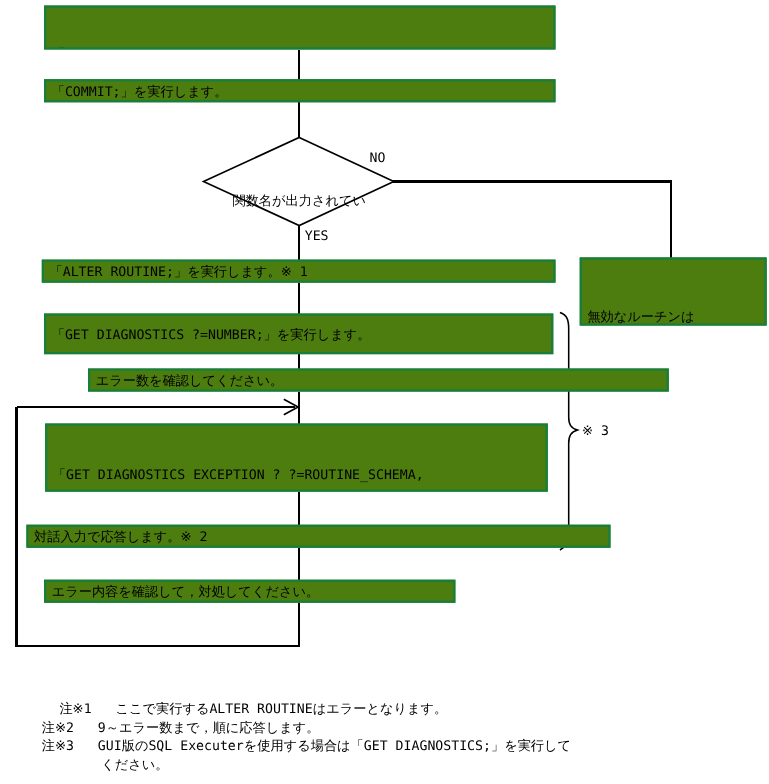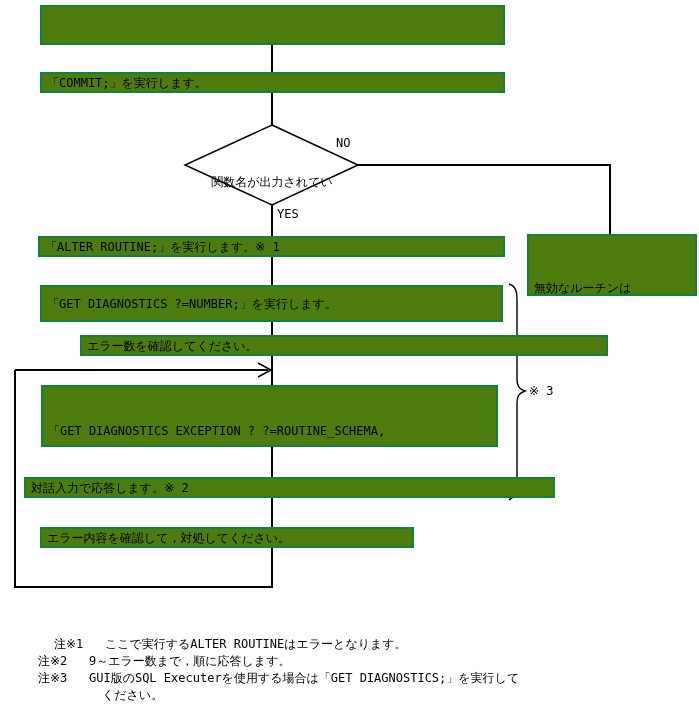--- a/index.html
+++ b/index.html
@@ -134,15 +134,15 @@
 
   <div class="fbox single" style="left:40px; top:527px; width:374px; height:21px;">
     <span>エラー内容を確認して，対処してください。</span>
   </div>
 
   <div class="flabel" style="left:529px; top:384px;">※ 3</div>
 
   <div class="note" style="left:38px; top:637px;margin-left:16px;">注※1   ここで実行するALTER ROUTINEはエラーとなります。</div>
   <div class="note" style="left:38px; top:654px;">注※2   9～エラー数まで，順に応答します。</div>
   <div class="note" style="left:38px; top:671px;">注※3   GUI版のSQL Executerを使用する場合は「GET DIAGNOSTICS;」を実行して</div>
-  <div class="note" style="left:92px; top:688px;margin-left:10px;">ください。</div>
+  <div class="note" style="left:92px; top:688px;">ください。</div>
 
 </div>
 
 </body></html>

